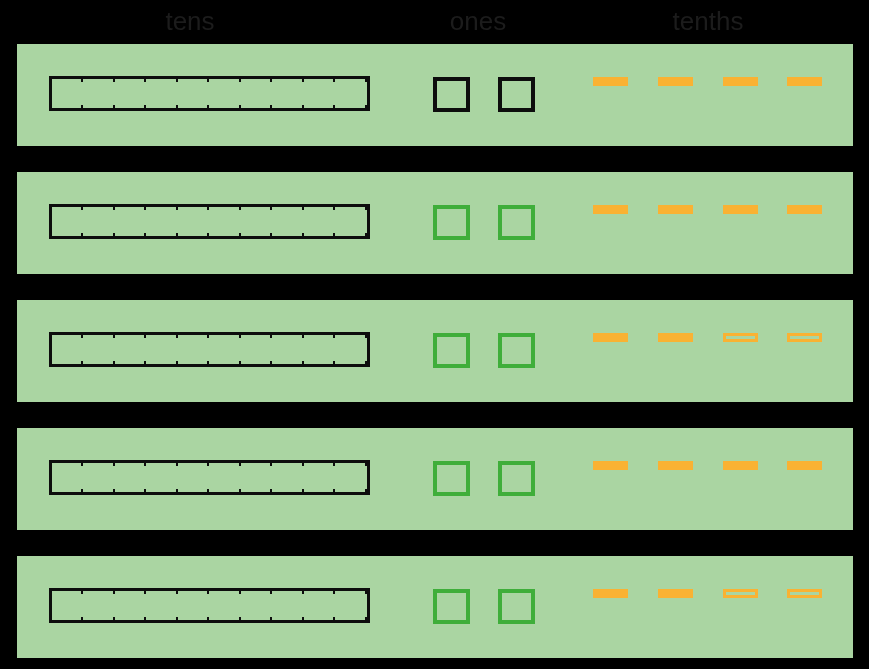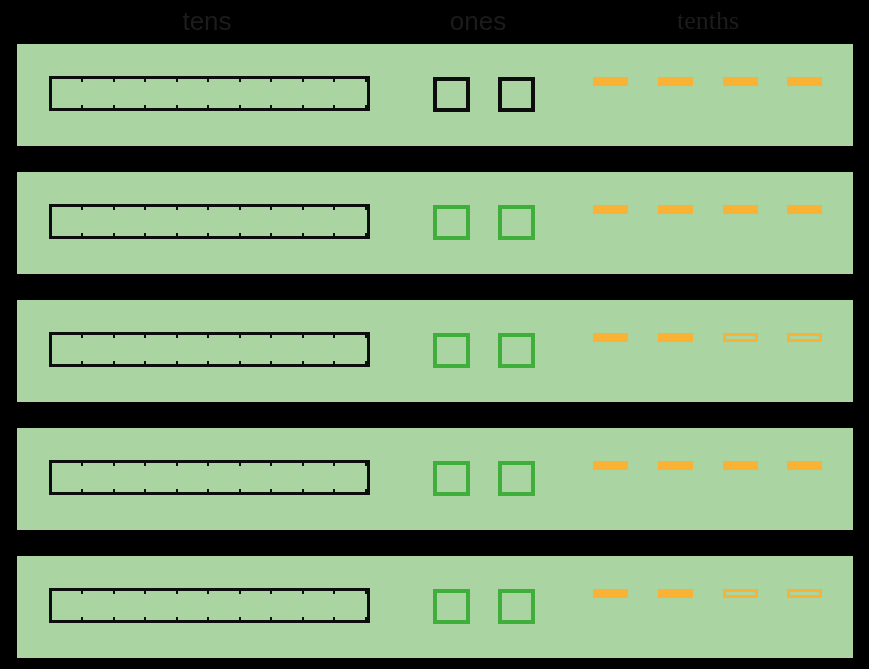--- a/index.html
+++ b/index.html
@@ -21,23 +21,23 @@
   .col-label {
     position: absolute;
     top: 4px;
     transform: translateX(-50%);
     font-size: 26px;
     line-height: 34px;
     color: var(--label-color, #1c1c1c);
     white-space: nowrap;
     user-select: none;
   }
-  .col-label.tens   { left: 207px; }
+  .col-label.tens   { left: 190px; }
   .col-label.ones   { left: 478px; }
-  .col-label.tenths { left: 708px; font-family: Liberation Serif, serif; }
+  .col-label.tenths { left: 708px; }
 
   .mat {
     position: absolute;
     left: 17px;
     width: 836px;
     height: 102px;
     background: var(--mat-bg, #AAD5A2);
   }
   .mat * { box-sizing: border-box; }
 

